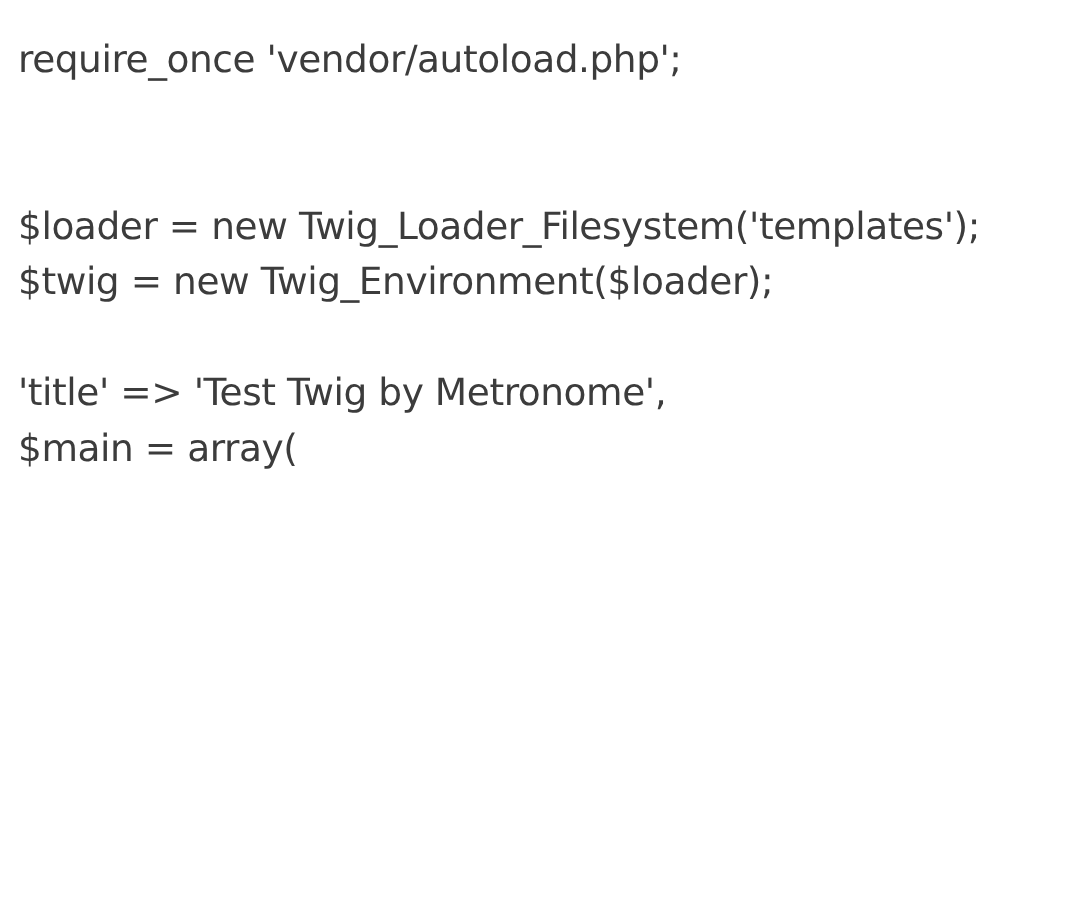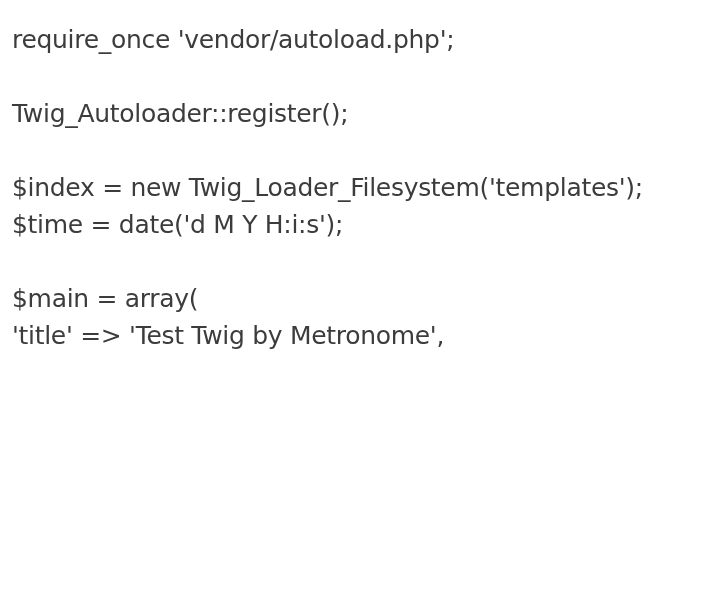--- a/index.html
+++ b/index.html
@@ -34,22 +34,21 @@
   .code-line.blank {
     height: 37px;
   }
 </style>
 </head>
 <body>
 
 <div id="code-block" style="background: rgb(255, 255, 255); color: rgb(60, 60, 60);">
     <div class="code-line">require_once 'vendor/autoload.php';</div>
     <div class="code-line blank"></div>
-    <div class="code-line">Twig_Autoloader::register();</div>
     <div class="code-line blank"></div>
-    <div class="code-line">$index = new Twig_Loader_Filesystem('templates');</div>
-    <div class="code-line">$time = date('d M Y H:i:s');</div>
+    <div class="code-line">$loader = new Twig_Loader_Filesystem('templates');</div>
+    <div class="code-line">$twig = new Twig_Environment($loader);</div>
     <div class="code-line blank"></div>
+    <div class="code-line">'title' =&gt; 'Test Twig by Metronome',</div>
     <div class="code-line">$main = array(</div>
-    <div class="code-line">'title' =&gt; 'Test Twig by Metronome',</div>
     <div class="code-line blank"></div>
     <div class="code-line blank"></div>
   </div>
 
 </body></html>

